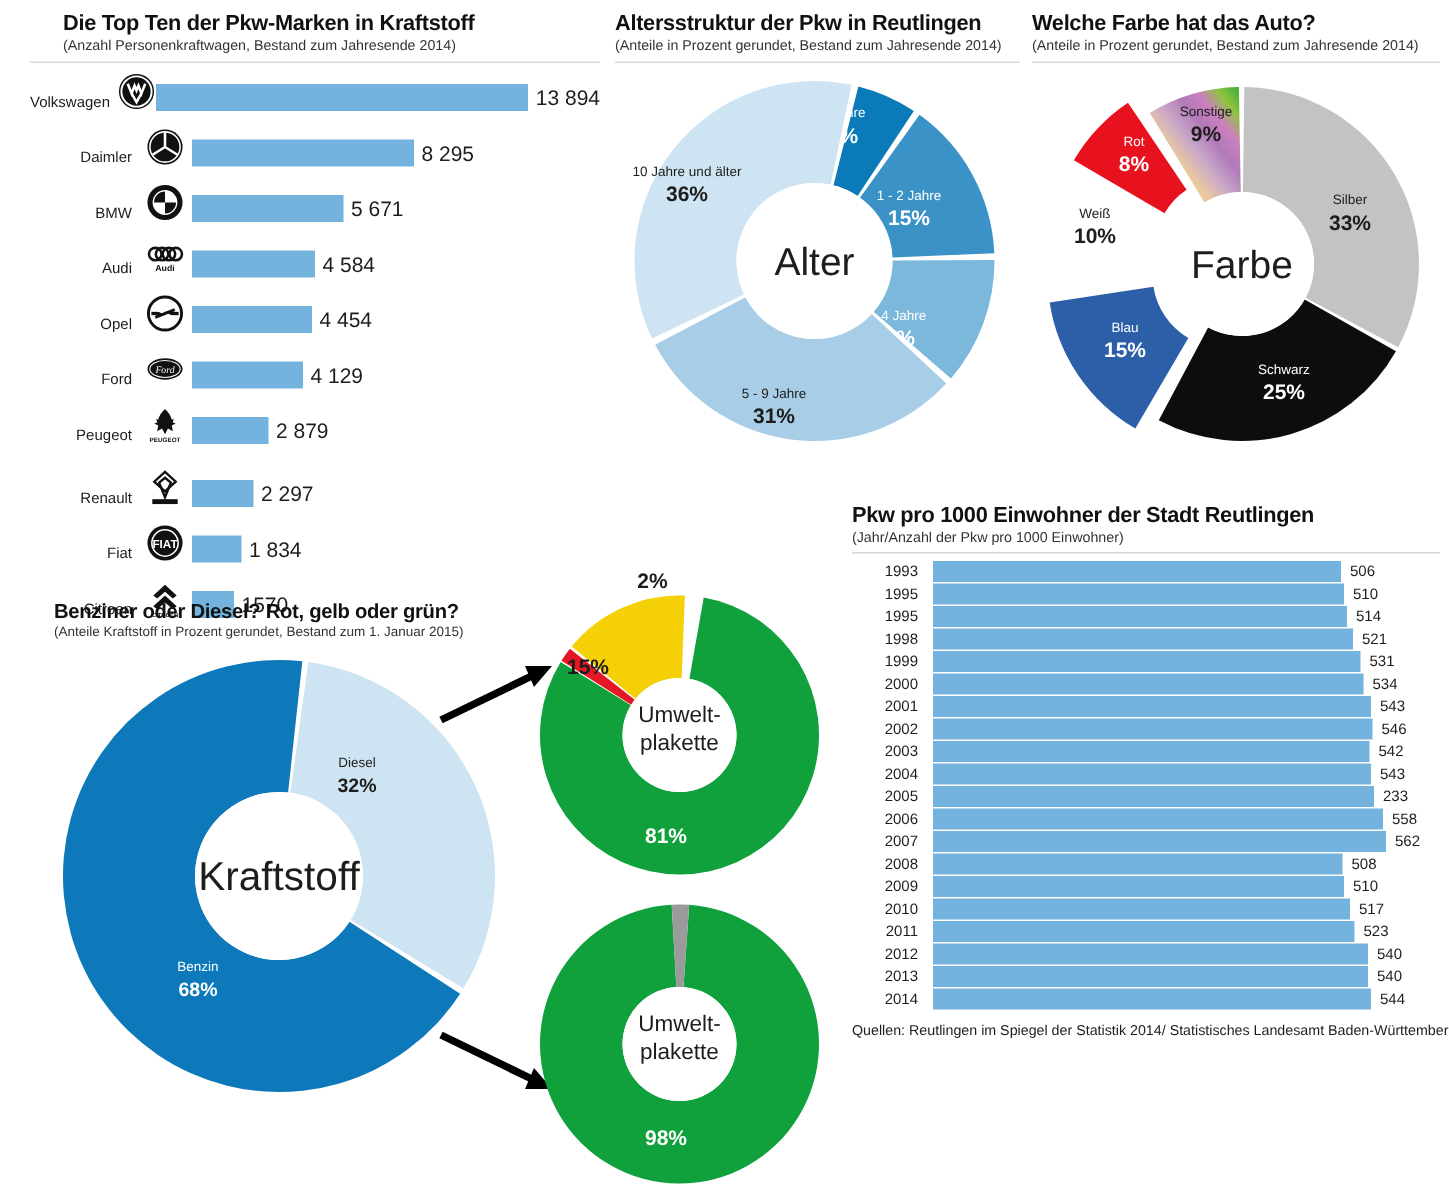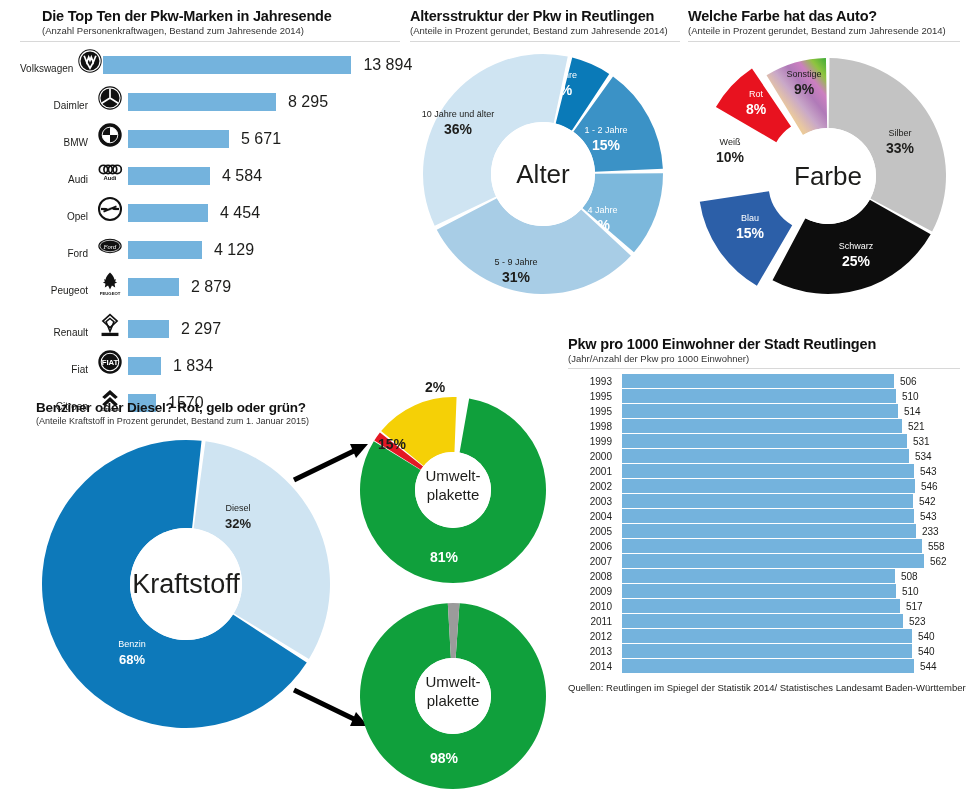--- a/index.html
+++ b/index.html
@@ -25,21 +25,21 @@
 
   
   .barrow{display:flex;align-items:flex-end;}
   .barlabel{
     font-size:10px;text-align:right;color:#1d1d1b;
     padding-right:4px;white-space:nowrap;
   }
   .logo{width:36px;display:flex;align-items:center;justify-content:center;}
   .bartrack{position:relative;flex:1;display:flex;align-items:center;}
   .bar{background:#74b3dd;height:18px;}
-  .barval{font-size:16px;color:#1d1d1b;padding-left:12px;white-space:nowrap;}
+  .barval{font-size:14px;color:#1d1d1b;padding-left:5px;white-space:nowrap;}
 
   
   .yrow{display:flex;align-items:center;margin-bottom:1px;}
   .ylabel{width:44px;font-size:10px;text-align:right;padding-right:10px;color:#1d1d1b;}
   .ybar{background:#74b3dd;height:14px;}
   .yval{font-size:10px;padding-left:6px;color:#1d1d1b;}
 
   .source{
     font-size:9.5px;color:#1d1d1b;white-space:nowrap;
   }
@@ -50,21 +50,21 @@
     font-family:"Liberation Sans","DejaVu Sans",sans-serif;
   }
   .seg-name{font-size:9px;text-anchor:middle;font-family:"Liberation Sans",sans-serif;}
   .seg-pct{font-size:14px;font-weight:bold;text-anchor:middle;font-family:"Liberation Sans",sans-serif;}
   .seg-pct.sm{font-size:13px;}
 </style>
 </head>
 <body>
 
 <div class="panel" style="left:20px;top:8px;width:380px;">
-  <div class="chart-title" style="padding-left:22px;">Die Top Ten der Pkw-Marken in Jahresende</div>
+  <div class="chart-title" style="padding-left:22px;">Die Top Ten der Pkw-Marken in Kraftstoff</div>
   <div class="chart-sub" style="padding-left:22px;">(Anzahl Personenkraftwagen, Bestand zum Jahresende 2014)</div>
   <div class="rule"></div>
   <div id="brands-rows" style="margin-top:6px;">
       <div class="barrow" style="margin-bottom: 11px;">
         <div class="barlabel" style="width: 68px;">Volkswagen</div>
         <div class="logo">
           <svg width="26" height="26" viewBox="0 0 40 40">
             <circle cx="20" cy="20" r="18" fill="#111"></circle>
             <circle cx="20" cy="20" r="15.5" fill="none" stroke="#fff" stroke-width="2"></circle>
             <path d="M11 12 L15 22 L18 14 L20 19 L22 14 L25 22 L29 12" fill="none" stroke="#fff" stroke-width="2.6" stroke-linejoin="miter"></path>

